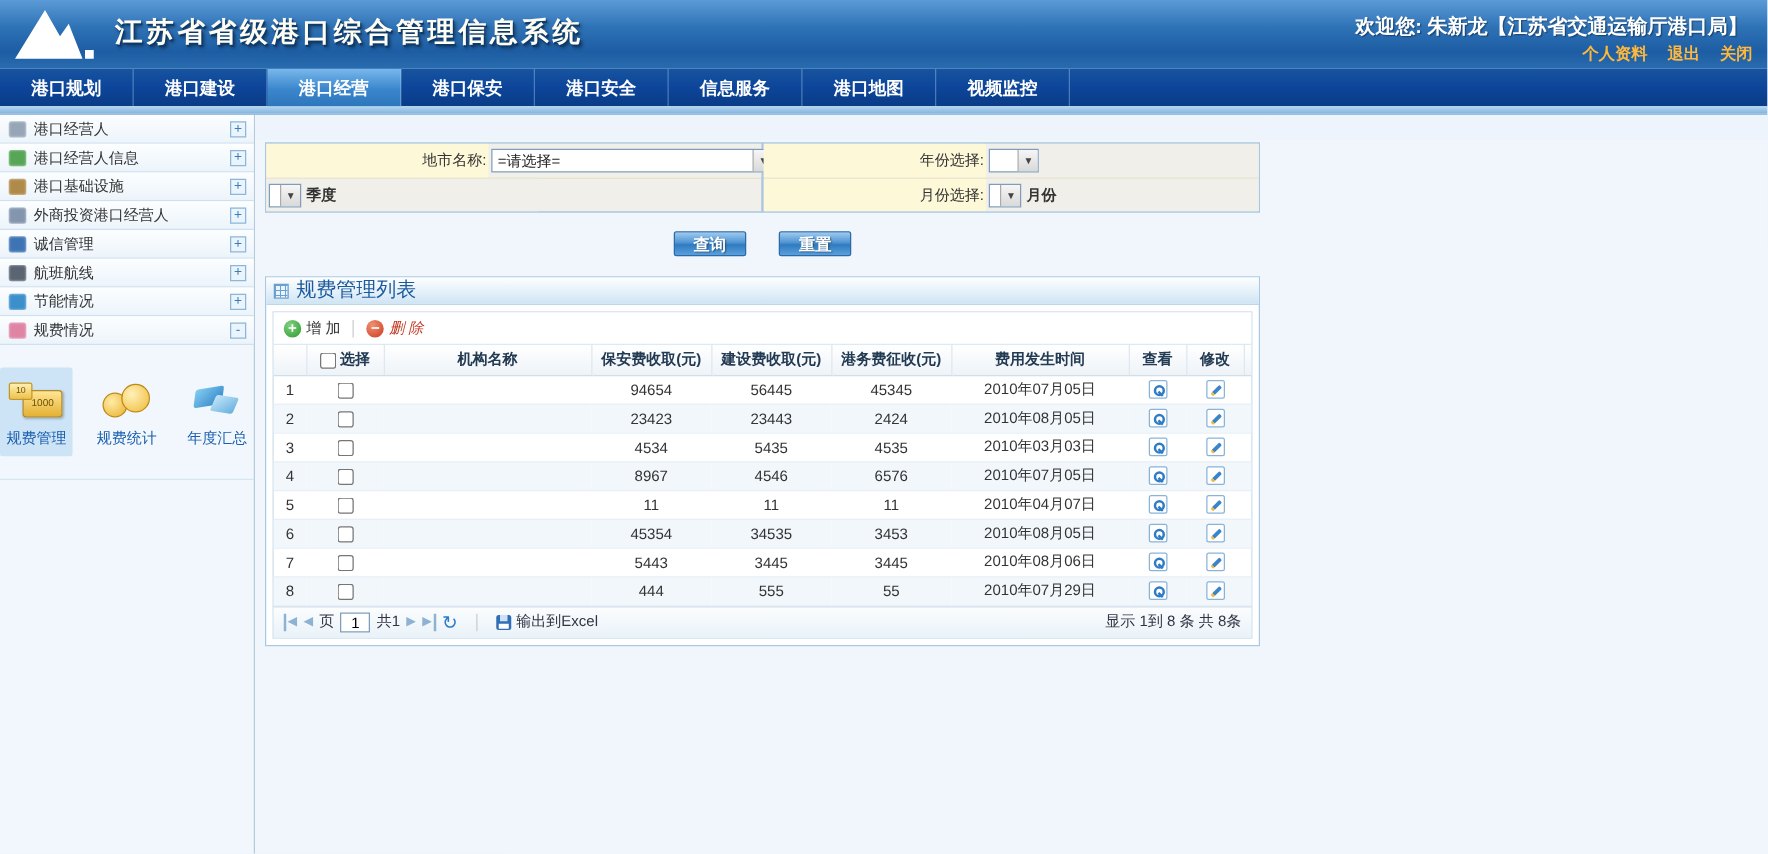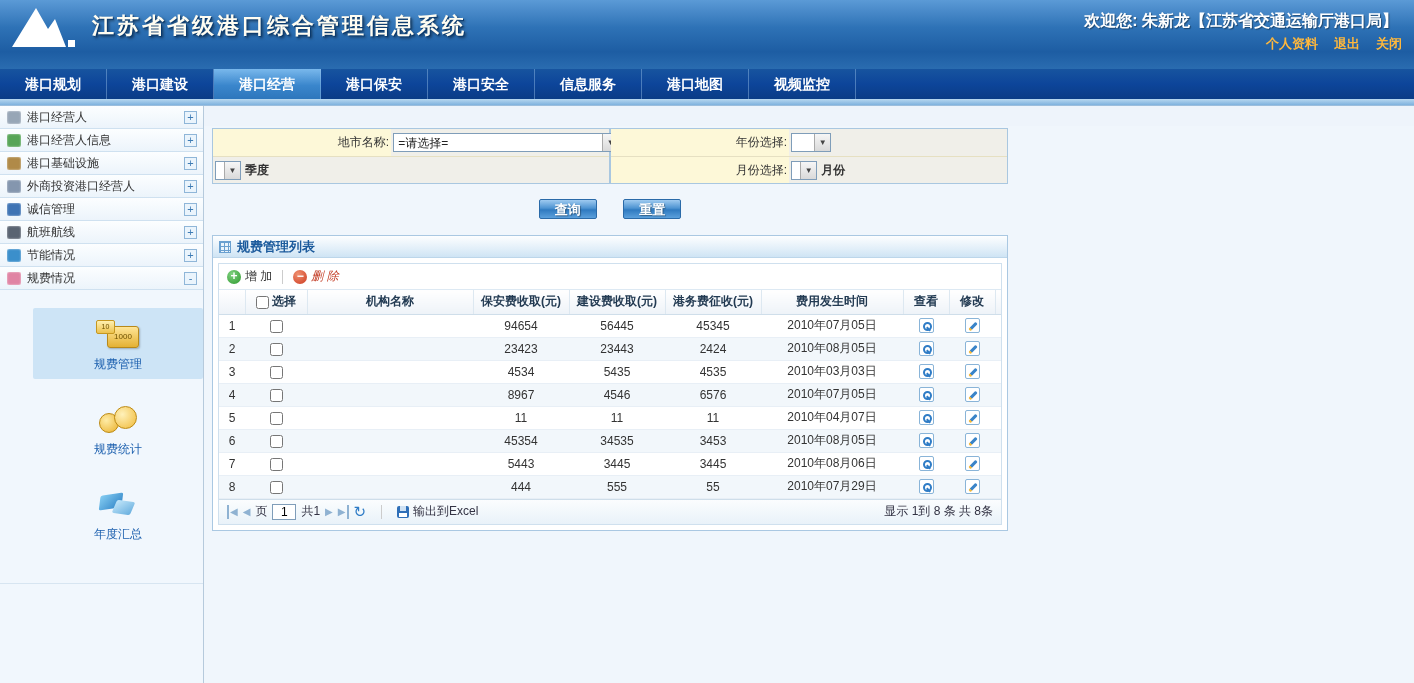--- a/index.html
+++ b/index.html
@@ -1,20 +1,20 @@
 <!DOCTYPE html>
 <html><head>
 <meta charset="utf-8">
 <style>
   * { box-sizing: border-box; margin: 0; padding: 0; }
   html,body { width:1414px; height:683px; overflow:hidden;
     font-family:"Liberation Sans", sans-serif; background:#eef4fb; }
 
   
-  .header { height:69px; position:relative;
+  .header { height:55px; position:relative;
     background:linear-gradient(180deg,#5b9ad6 0%,#2e72b6 40%,#1d5da3 75%,#2a6cb0 100%); }
   .logo { position:absolute; left:10px; top:5px; }
   .app-title { position:absolute; left:92px; top:11px; font-size:22px; font-weight:bold;
     color:#fffdf2; letter-spacing:3px; text-shadow:1px 1px 0 #0a3a6e, 2px 2px 3px rgba(0,0,0,.55); }
   .welcome { position:absolute; right:16px; top:11px; color:#ffffff; font-size:16px; font-weight:bold;
     text-shadow:1px 1px 1px rgba(0,0,0,.4); }
   .header-links { position:absolute; right:12px; top:34px; }
   .header-links a { color:#ffb83c; font-size:13px; font-weight:bold; margin-left:16px; text-decoration:none; }
 
   
@@ -33,21 +33,21 @@
     border-bottom:1px solid #cfe1f0; background:linear-gradient(180deg,#fcfeff,#ecf4fb); font-size:12px; color:#333; }
   .side-icon { width:14px; height:13px; margin-right:6px; border-radius:2px; flex:none;
     box-shadow:inset 0 0 2px rgba(255,255,255,.8); }
   .sicon-0{background:#97a6b6;} .sicon-1{background:#57a557;} .sicon-2{background:#b08a48;}
   .sicon-3{background:#8496ae;} .sicon-4{background:#3f74b4;} .sicon-5{background:#5a6472;}
   .sicon-6{background:#3b8fcb;} .sicon-7{background:#e084a4;}
   .side-label { flex:1; }
   .expand-btn { width:13px; height:13px; flex:none; border:1px solid #8fb6d8; background:#eaf4fc;
     color:#3f7cb4; font-size:11px; line-height:11px; text-align:center; cursor:pointer; }
 
-  .side-sub { padding:18px 0 34px; display:flex; flex-direction:column; align-items:flex-end; gap:14px;
+  .side-sub { padding:18px 0 18px; display:flex; flex-direction:row; align-items:flex-end; gap:14px;
     border-bottom:1px solid #d7e5f1; }
   .sub-item { width:170px; display:flex; flex-direction:column; align-items:center; padding:9px 0 6px;
     cursor:pointer; border-radius:2px; }
   .sub-item.selected { background:#cde4f6; }
   .sub-label { margin-top:5px; font-size:12px; color:#1b5fae; }
   .sub-icon { display:block; }
 
   .icon-sub-0 { position:relative; width:46px; height:34px; }
   .icon-sub-0::after { content:"10"; position:absolute; left:1px; top:3px; width:17px; height:12px;
     background:linear-gradient(180deg,#fff0b0,#ecc24e); border:1px solid #c6971f; border-radius:2px;
@@ -93,21 +93,21 @@
     background:linear-gradient(180deg,#9ecaf0 0%,#4e94d2 45%,#2f7ac0 55%,#5ba0dc 100%);
     text-shadow:1px 1px 1px rgba(0,0,0,.35); }
 
   
   .panel { width:796px; margin-top:16px; border:1px solid #aac8e2; background:#fff; }
   .panel-head { height:22px; display:flex; align-items:center; padding:0 6px;
     background:linear-gradient(180deg,#fdfeff 0%,#e2eff9 60%,#cfe4f4 100%); border-bottom:1px solid #bcd6ea; }
   .grid-icon { width:12px; height:12px; border:1px solid #6aa0d0; background-color:#eaf4fc;
     background-image:linear-gradient(#6aa0d0 1px,transparent 1px),linear-gradient(90deg,#6aa0d0 1px,transparent 1px);
     background-size:4px 4px; }
-  .panel-title { margin-left:6px; font-size:13px; font-weight:bold; color:#1b5a9c; }
+  .panel-title { margin-left:6px; font-size:16px; font-weight:normal; color:#1b5a9c; }
   .panel-body { padding:5px; }
   .grid-box { border:1px solid #cfe0ee; }
 
   .toolbar { height:26px; display:flex; align-items:center; padding:0 8px; border-bottom:1px solid #dde9f3; background:#fff; }
   .tool { display:flex; align-items:center; gap:4px; cursor:pointer; font-size:12px; color:#333; }
   .circle { width:14px; height:14px; border-radius:50%; color:#fff; font-size:12px; font-weight:bold;
     line-height:13px; text-align:center; }
   .circle.add { background:radial-gradient(circle at 35% 30%,#7ed07e,#2f9a2f); }
   .circle.del { background:radial-gradient(circle at 35% 30%,#f09070,#cc3a20); }
   .tool-del-label { color:#c23a22; font-style:italic; }

